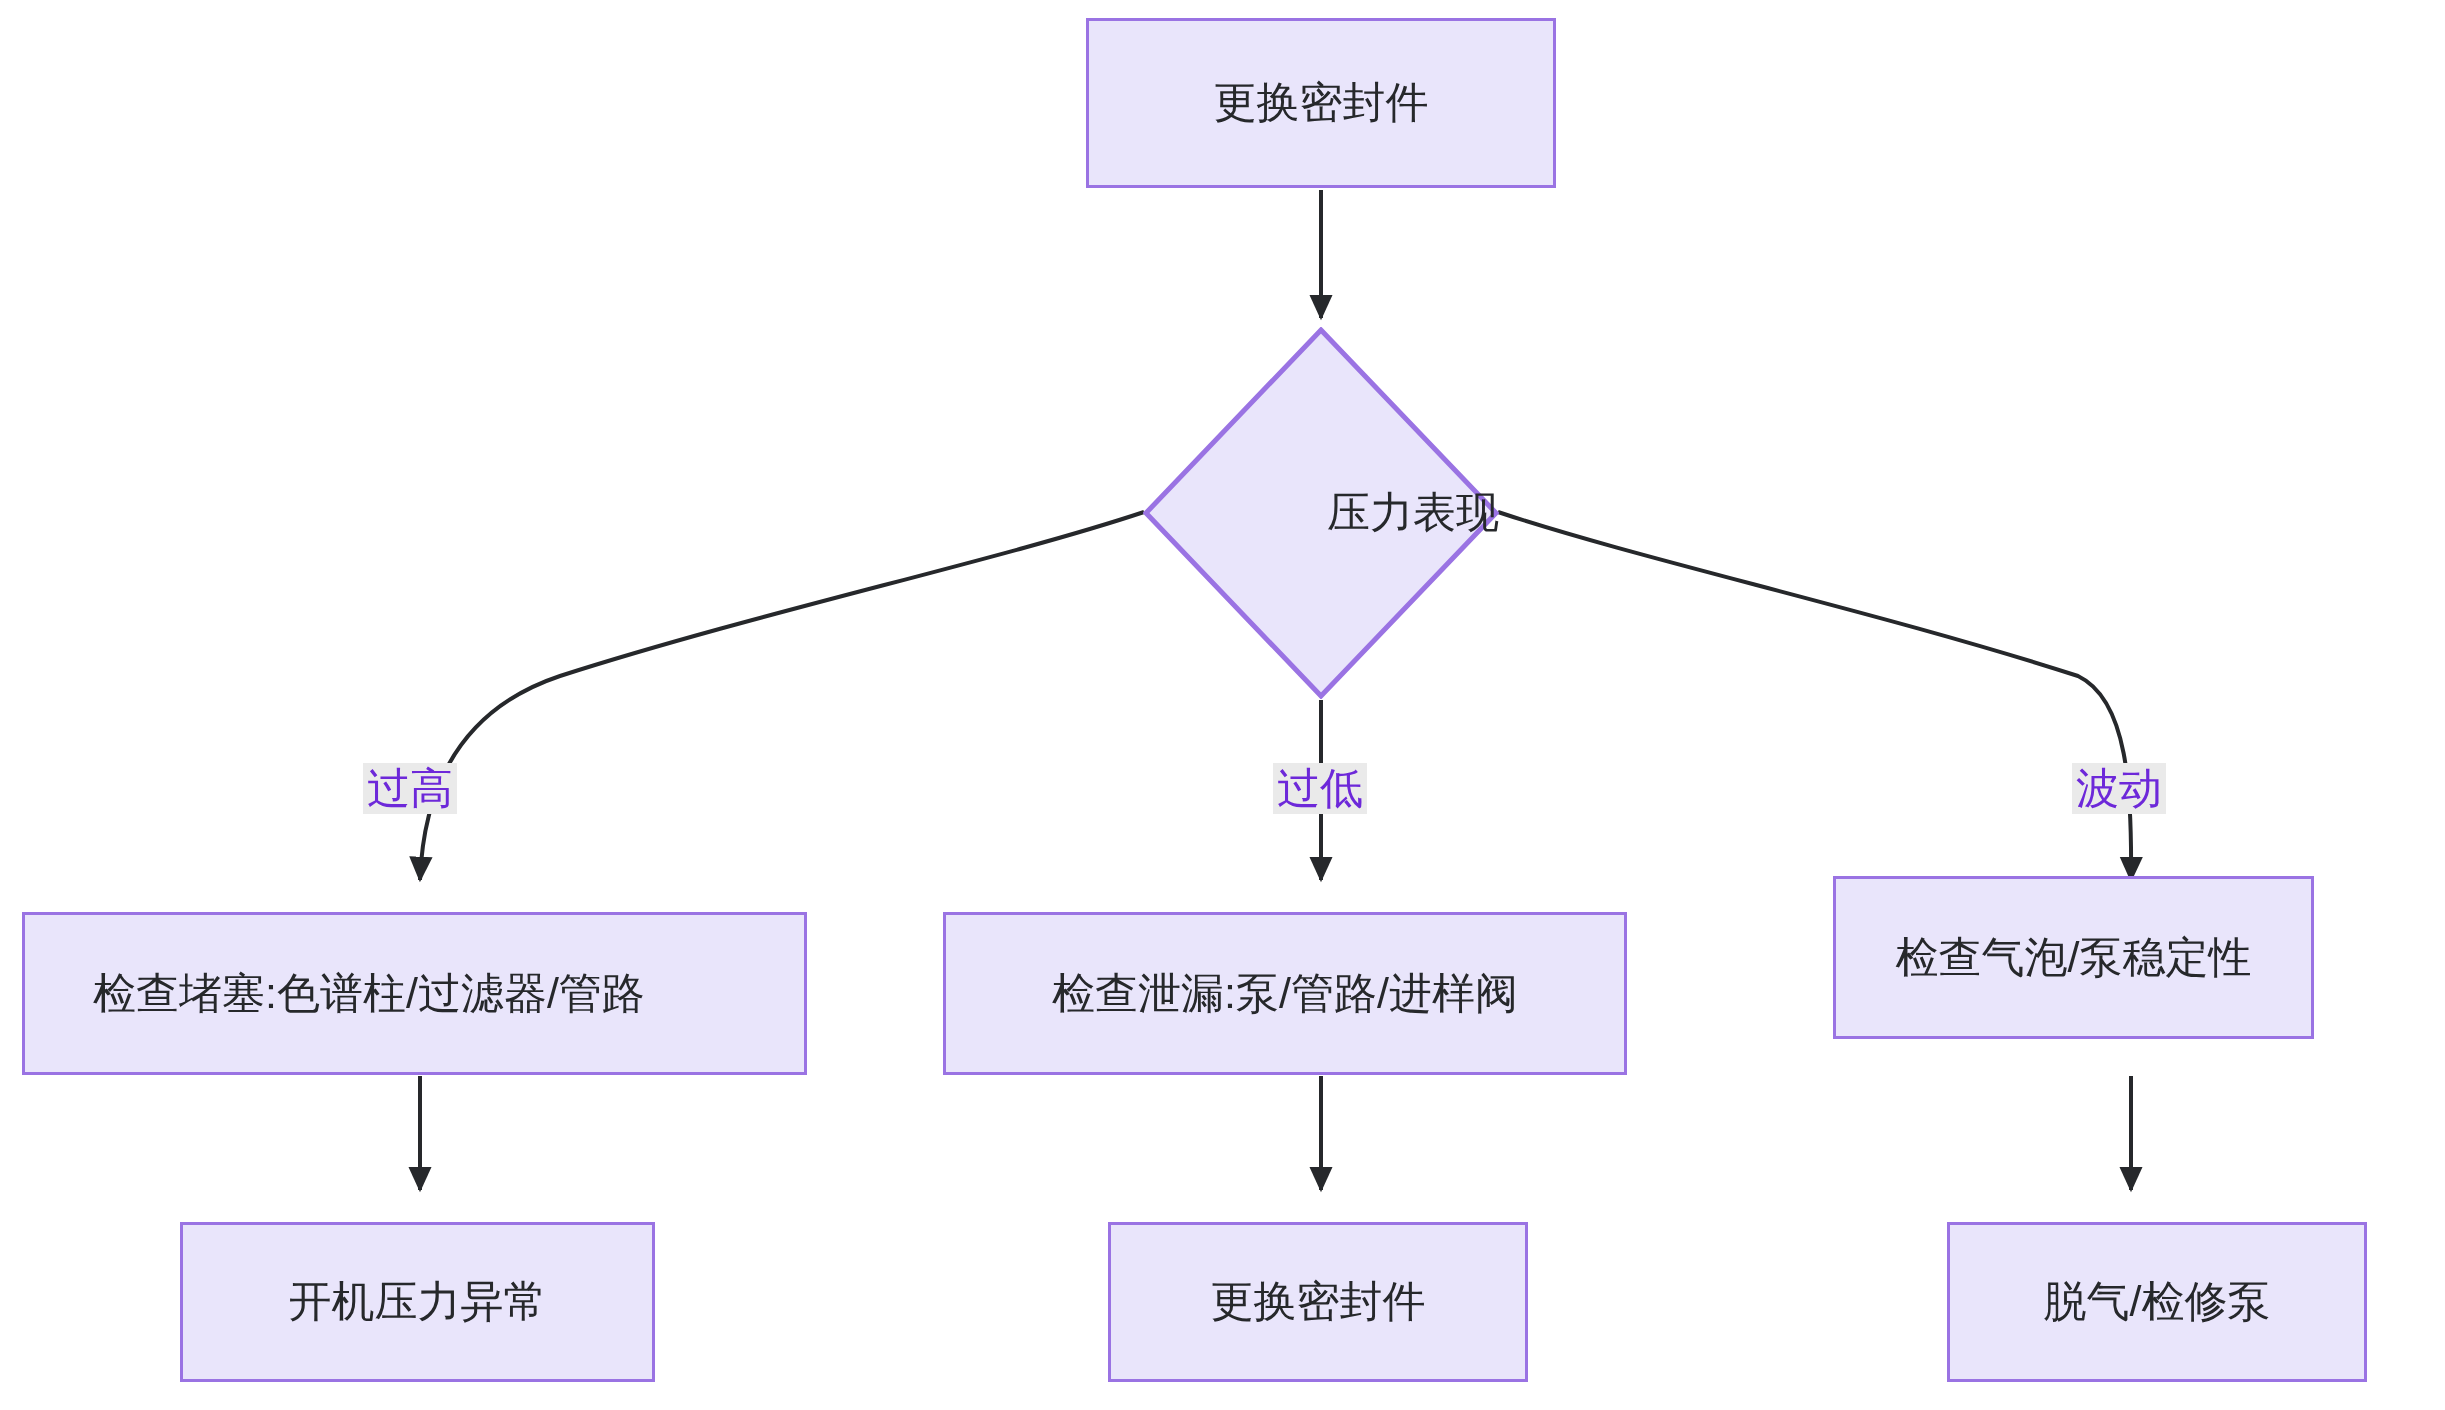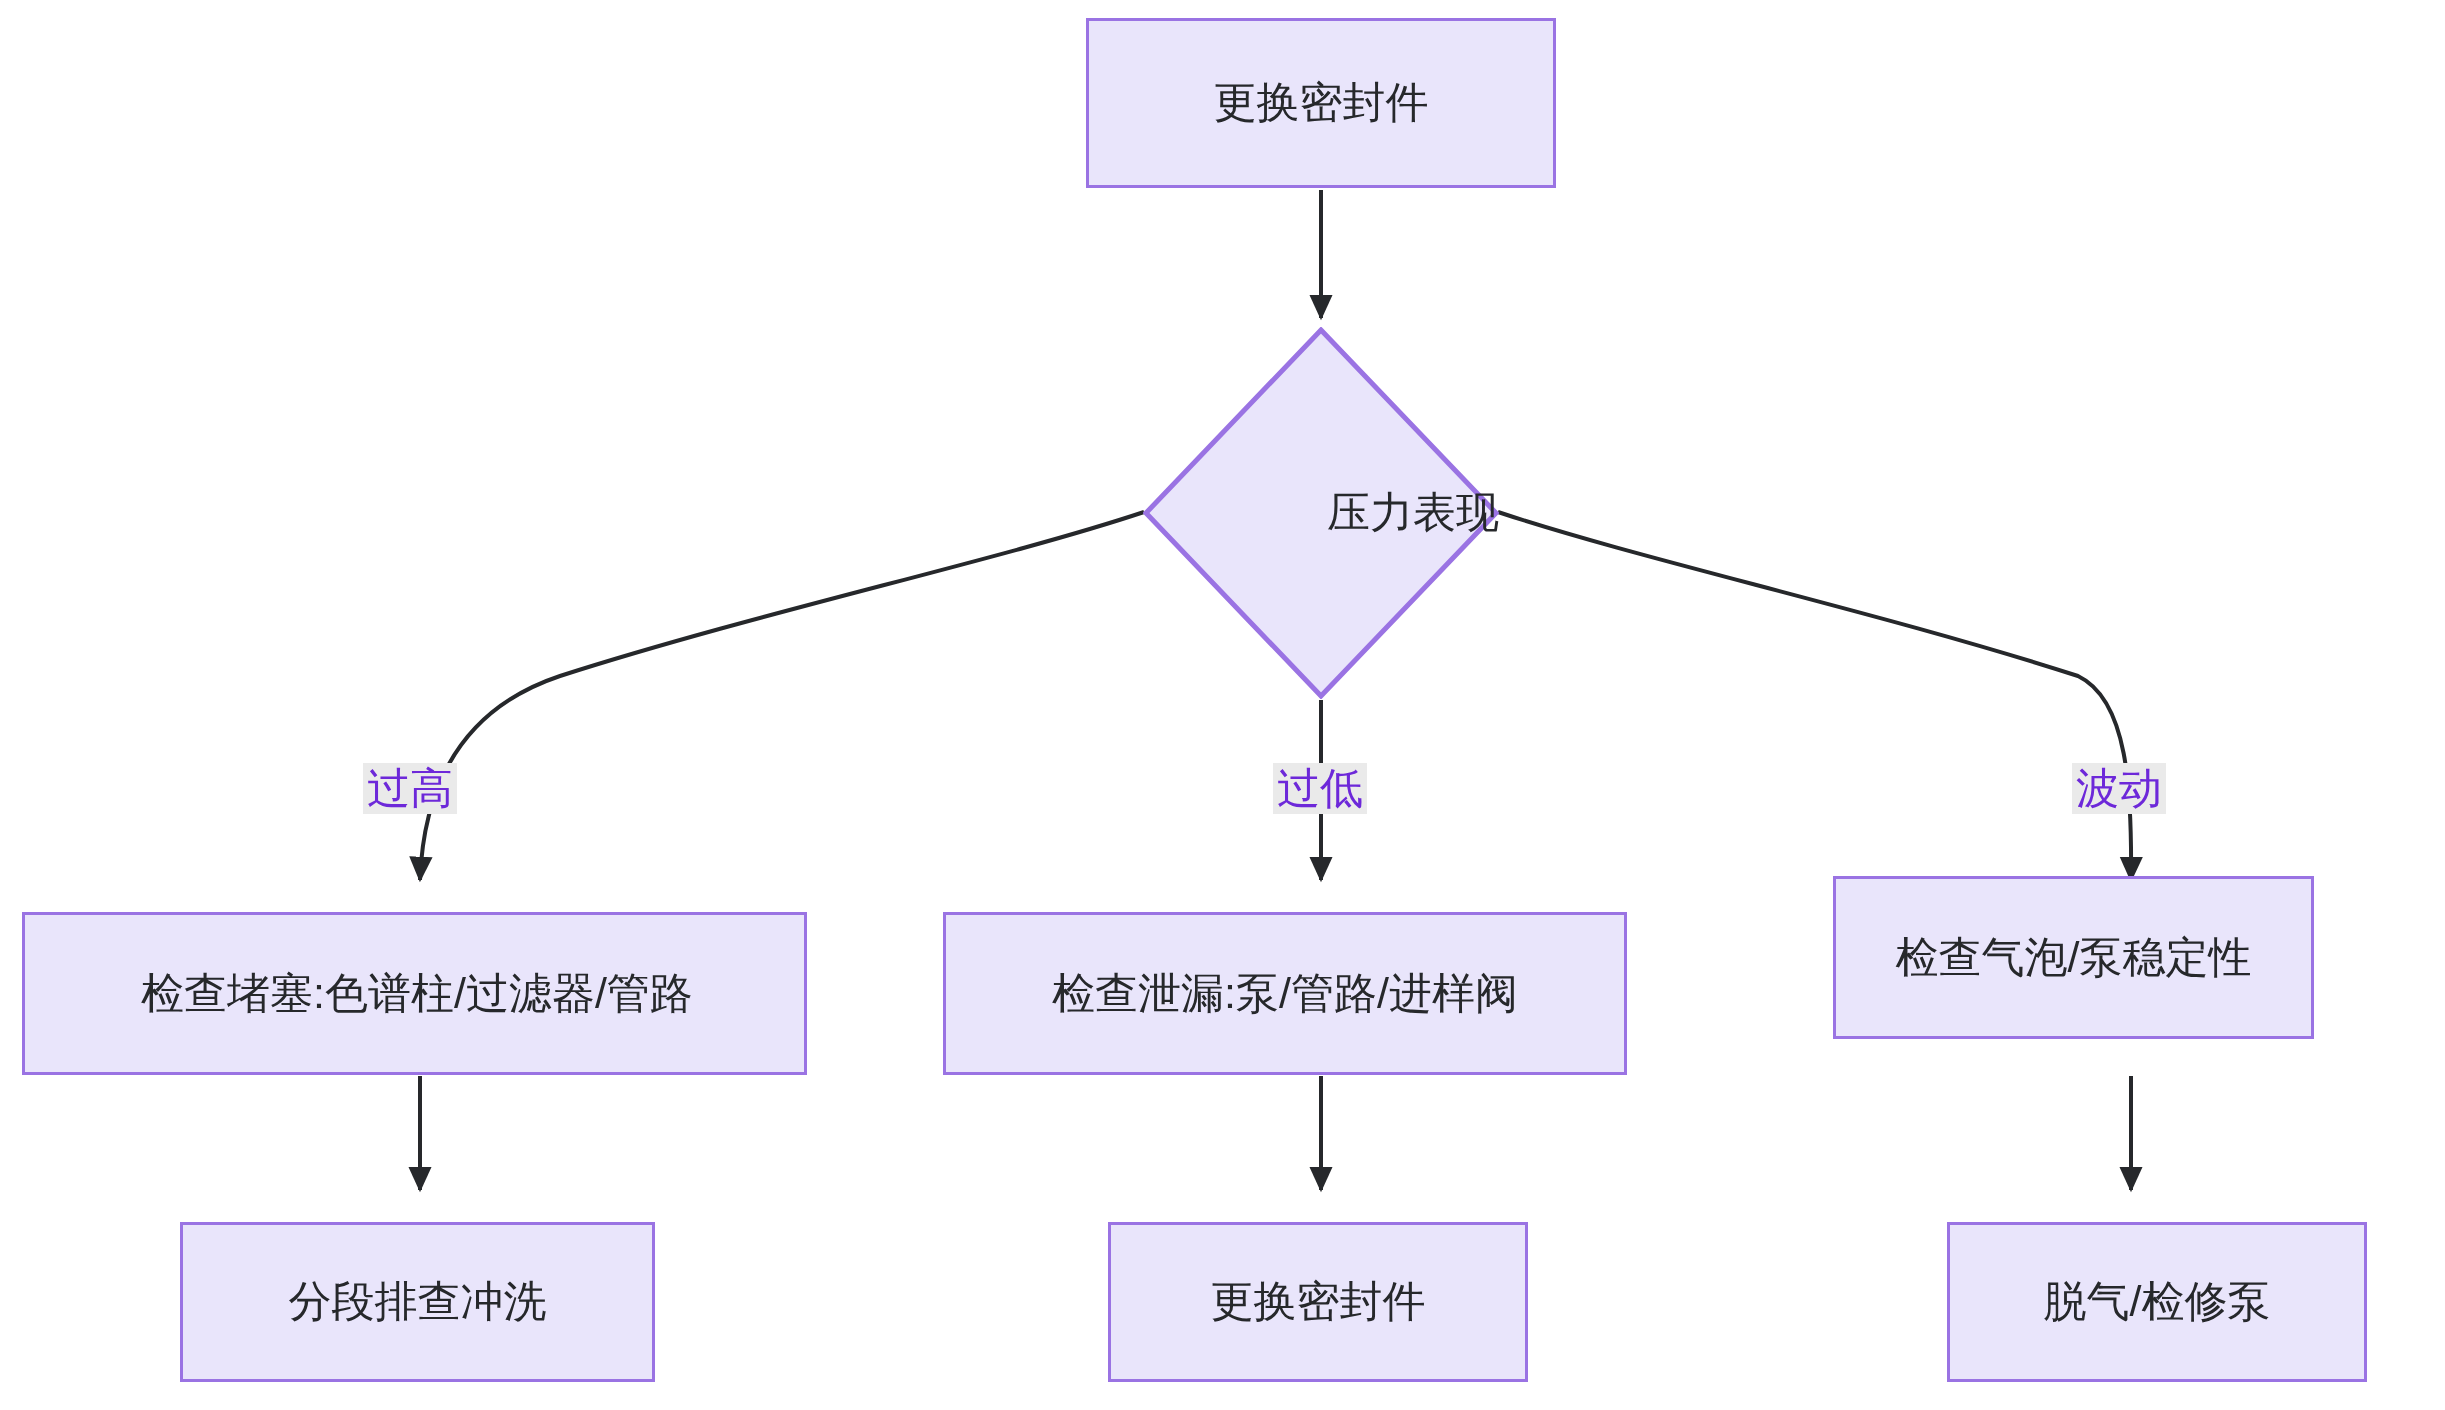--- a/index.html
+++ b/index.html
@@ -40,21 +40,21 @@
     font-size: 43px;
     line-height: 1.1;
     white-space: nowrap;
     letter-spacing: 0px;
   }
   
   .node.clipped {
     justify-content: flex-start;
   }
   .node.clipped .label {
-    padding-left: 116px;
+    padding-left: 68px;
   }
   .diamond {
     position: absolute;
     display: flex;
     align-items: center;
     justify-content: flex-end;
   }
   .diamond .dshape {
     position: absolute;
     left: 0; top: 0;
@@ -131,21 +131,21 @@
 
   <div class="node" style="left:943px; top:912px; width:684px; height:163px;">
     <span class="label">检查泄漏:泵/管路/进样阀</span>
   </div>
 
   <div class="node" style="left:1833px; top:876px; width:481px; height:163px;">
     <span class="label">检查气泡/泵稳定性</span>
   </div>
 
   <div class="node" style="left:180px; top:1222px; width:475px; height:160px;">
-    <span class="label">分段排查冲洗</span>
+    <span class="label">开机压力异常</span>
   </div>
 
   <div class="node" style="left:1108px; top:1222px; width:420px; height:160px;text-align:right;">
     <span class="label">更换密封件</span>
   </div>
 
   <div class="node" style="left:1907px; top:1222px; width:420px; height:160px;margin-left:40px;">
     <span class="label">脱气/检修泵</span>
   </div>
 

